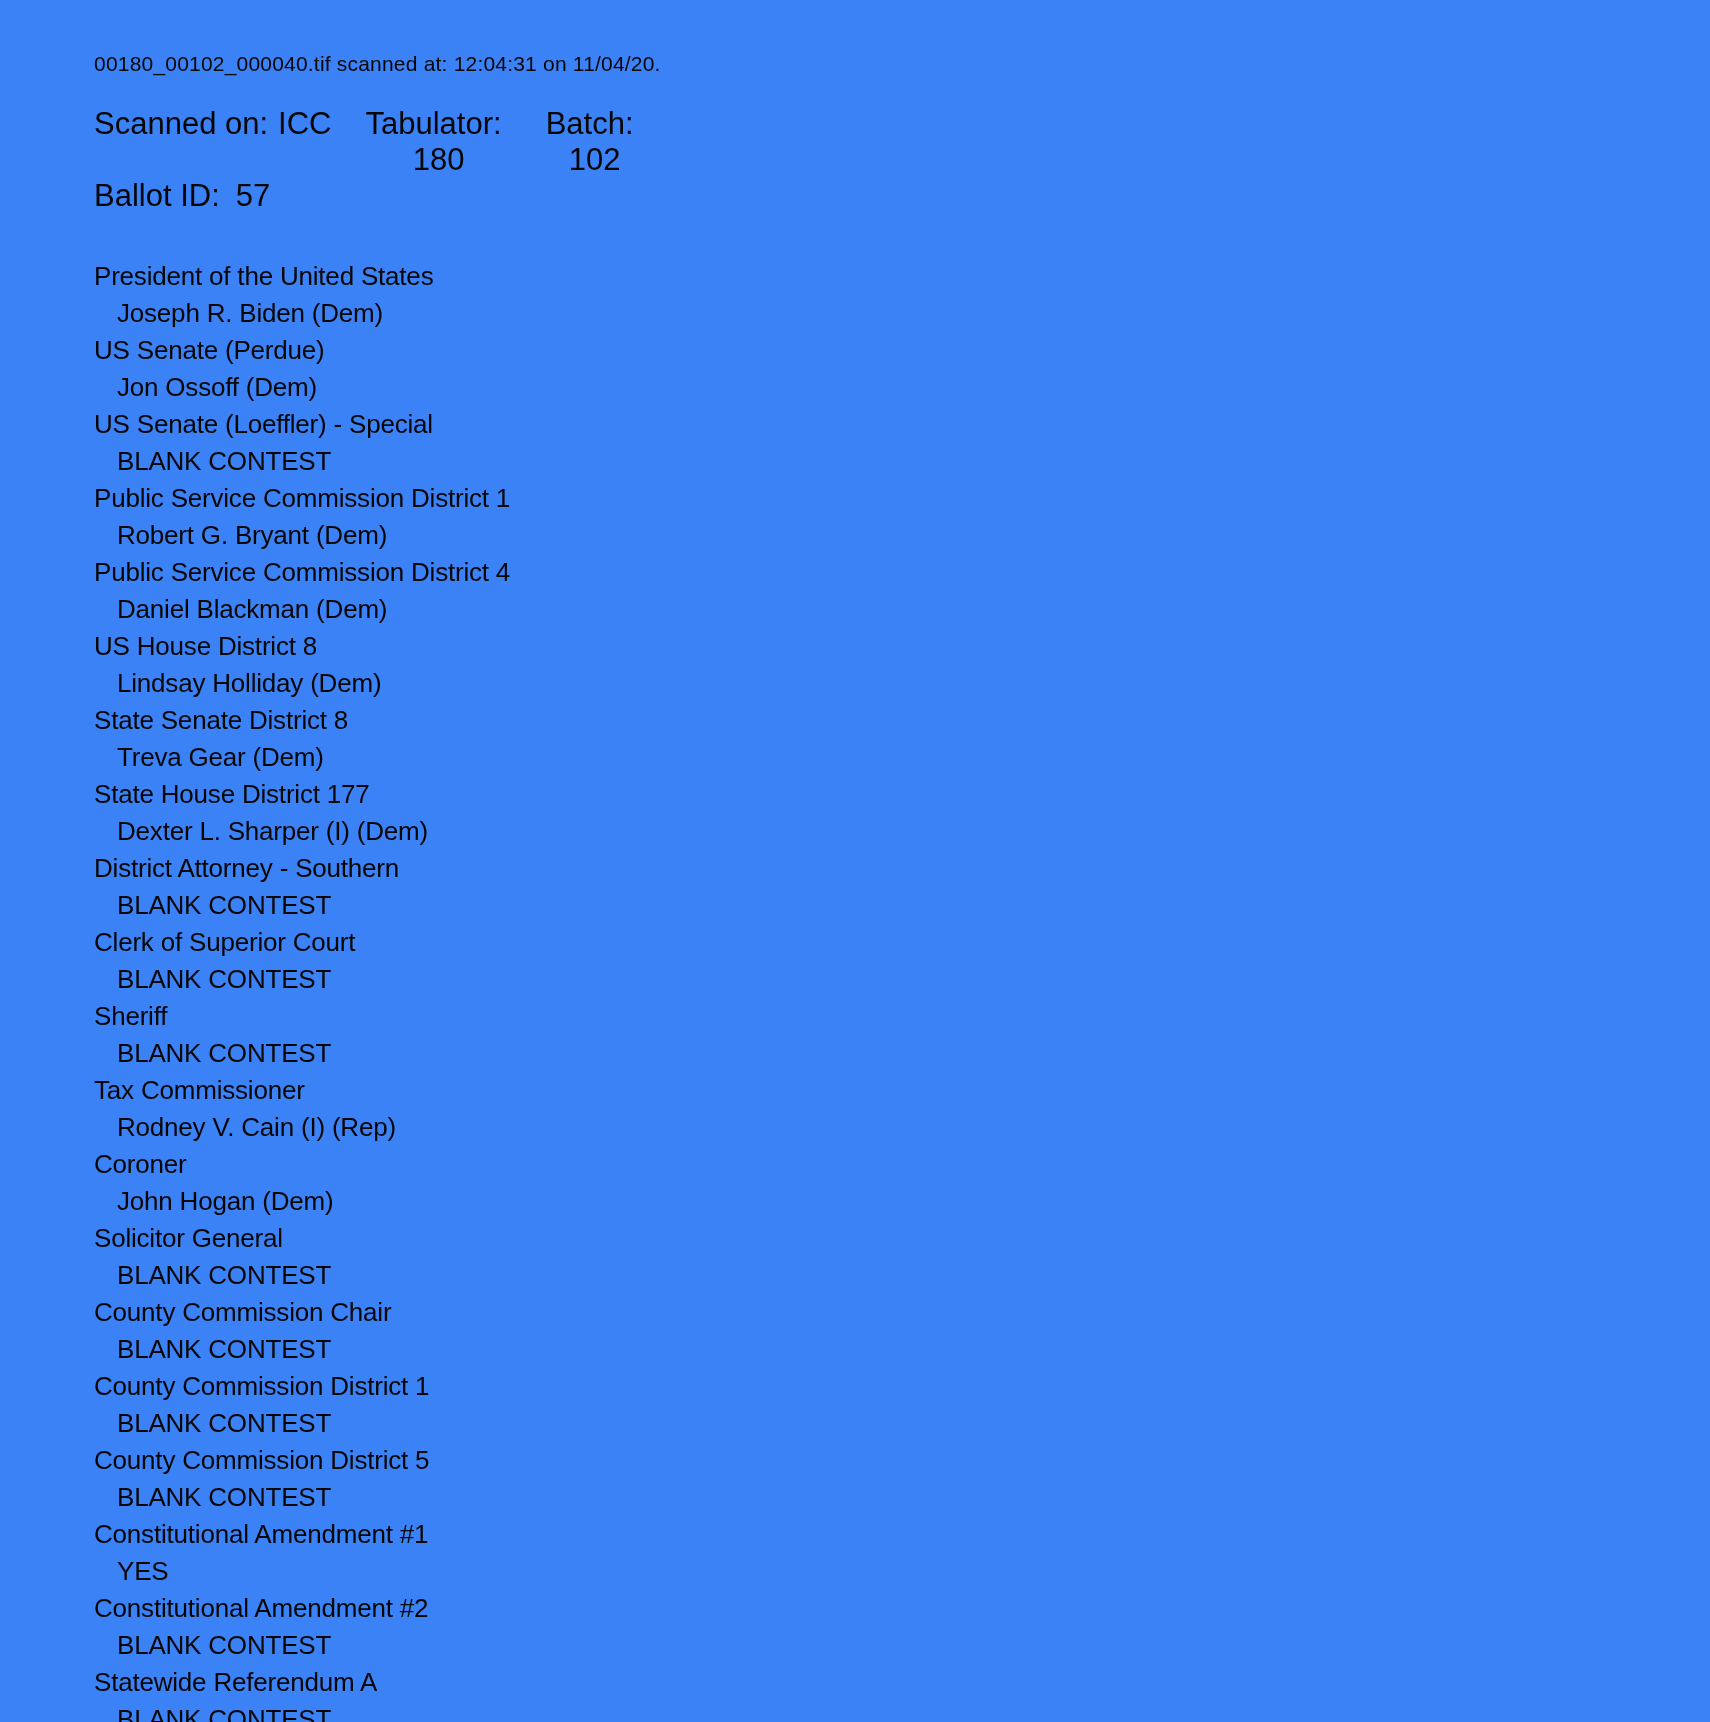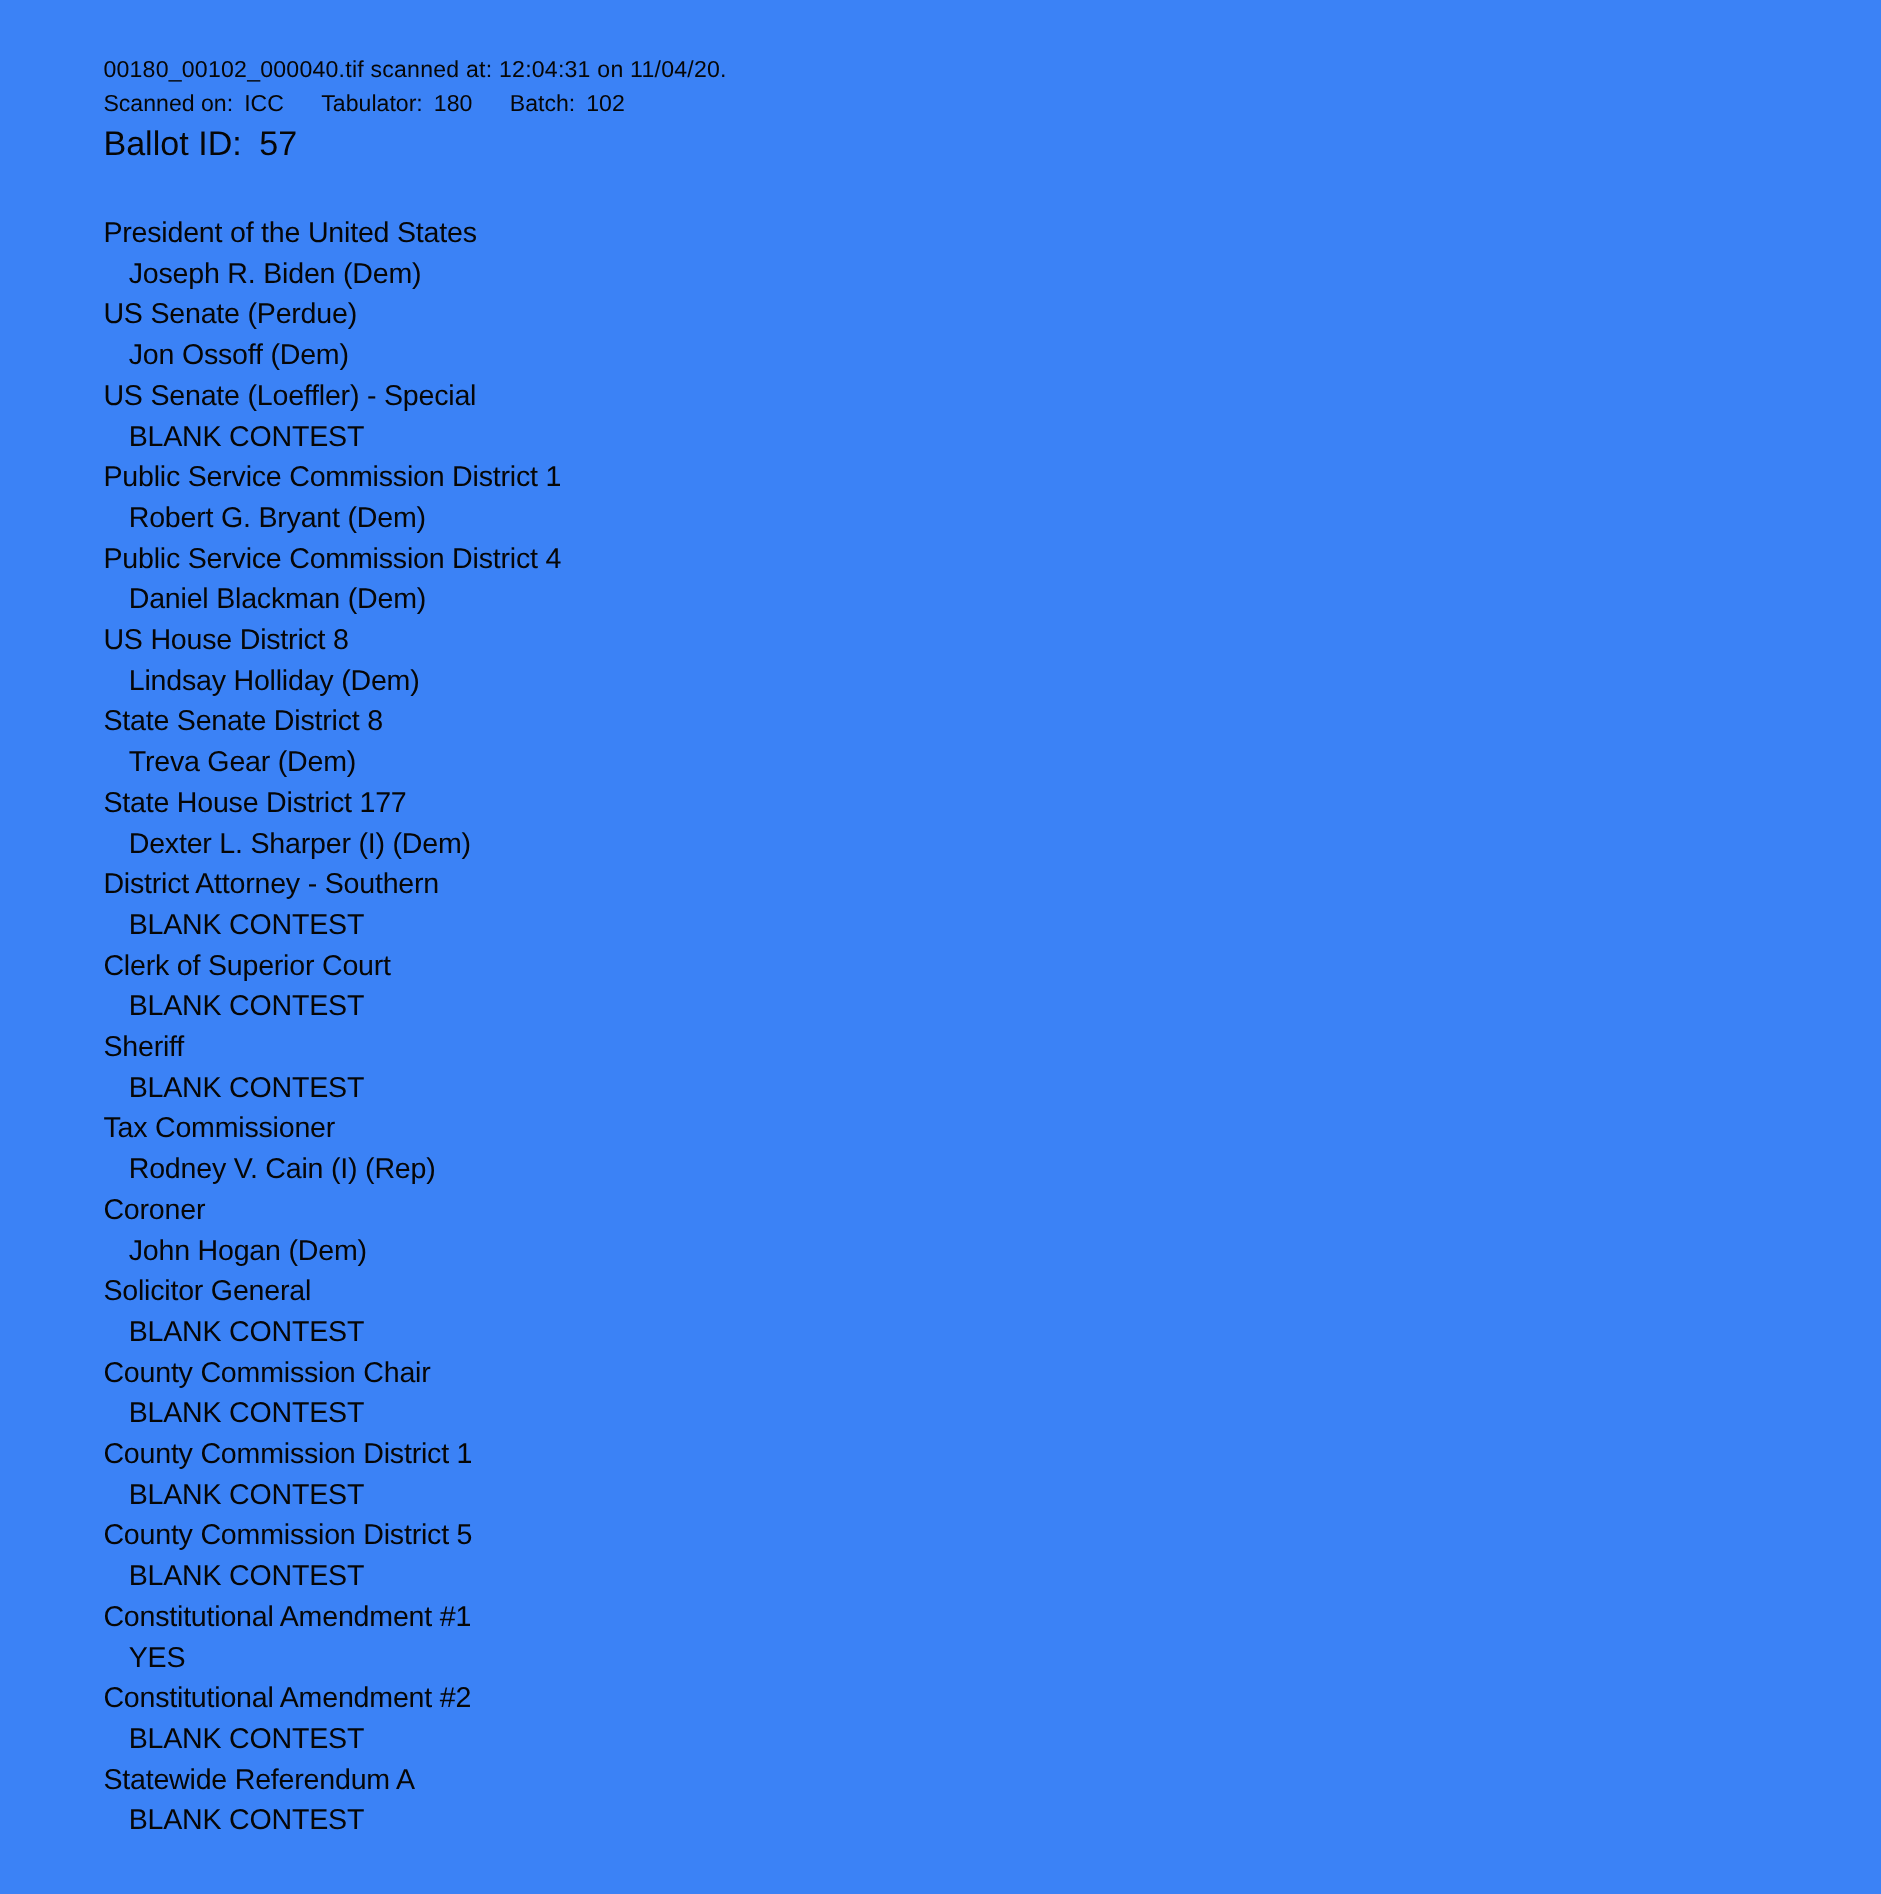--- a/index.html
+++ b/index.html
@@ -23,29 +23,30 @@
     padding-left: 94px;
     padding-top: 50px;
   }
   .file-line {
     font-size: 21px;
     line-height: 27px;
     letter-spacing: 0.2px;
     white-space: pre;
   }
   .scan-line {
-    font-size: 21px;
+    margin-top: 29px;
+    font-size: 31px;
     line-height: 36px;
     display: flex;
     align-items: baseline;
     white-space: pre;
     text-align: center;
   }
   .scan-pair { display: inline-flex; }
-  .scan-pair + .scan-pair { margin-left: 34px; }
+  .scan-pair + .scan-pair { margin-left: 34px; flex-direction: column; }
   .scan-pair .lbl { margin-right: 10px; }
   .ballot-line {
     font-size: 31px;
     line-height: 36px;
     display: flex;
     align-items: baseline;
     white-space: pre;
   }
   .ballot-line .lbl { margin-right: 16px; }
   .contest-list {

